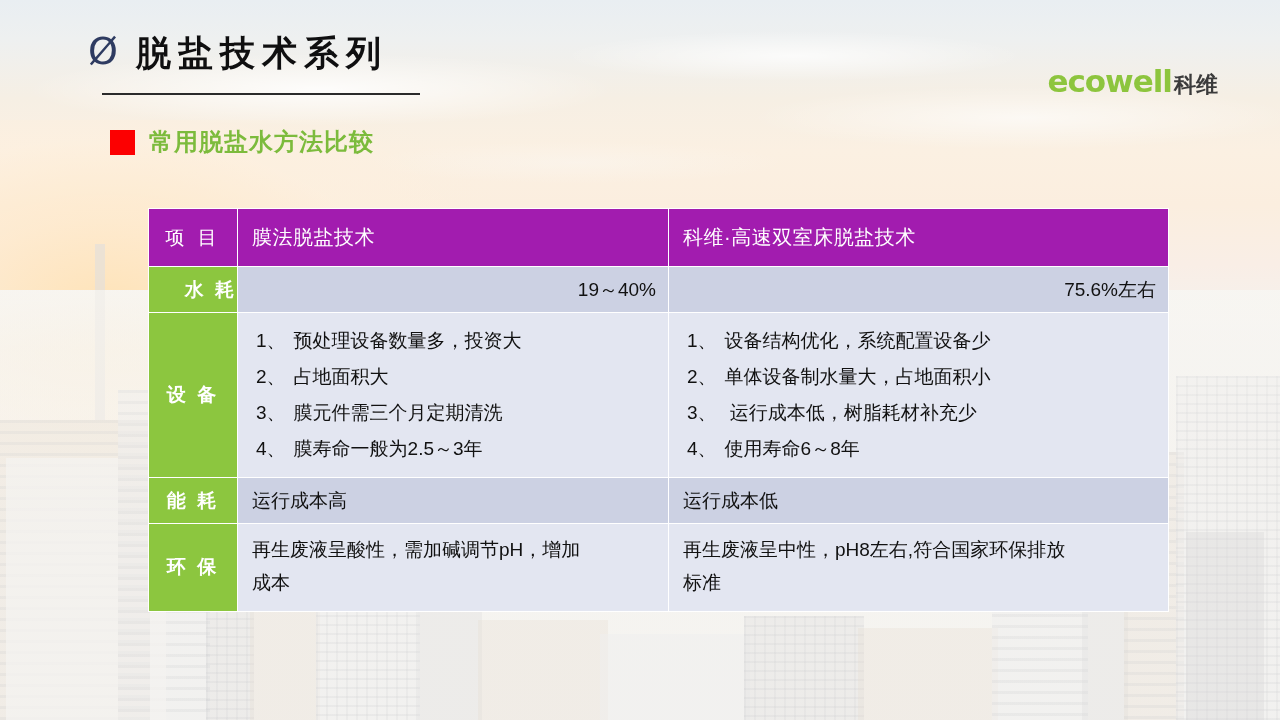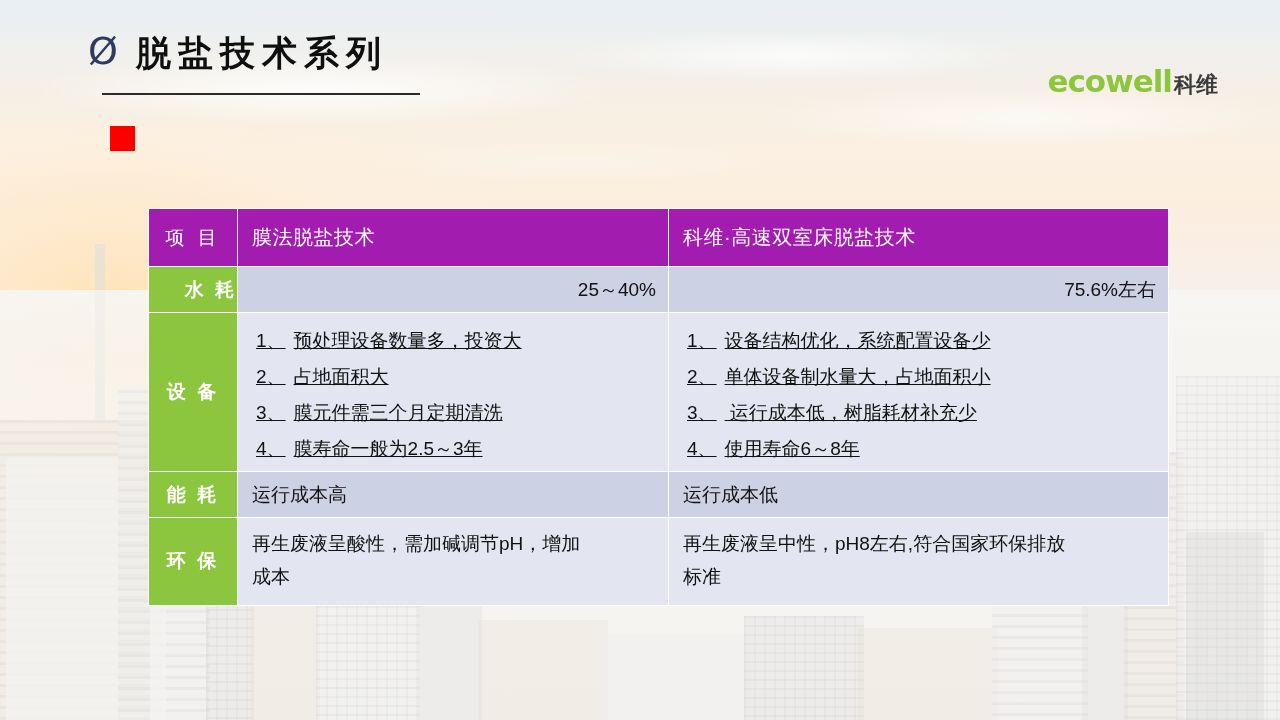--- a/index.html
+++ b/index.html
@@ -198,21 +198,21 @@
     color: #111;
     padding: 8px 12px 8px 14px;
     line-height: 1.55;
   }
   .band-a { background: #ccd1e3; }
   .band-b { background: #e3e6f1; }
 
   .r-water td { height: 46px; text-align: right; }
   .r-water .cell { padding-top: 0; padding-bottom: 0; }
 
-  .r-equip .cell { padding: 10px 10px 4px 18px; text-decoration: underline; }
+  .r-equip .cell { padding: 10px 10px 10px 18px; }
   .r-equip .cell ol { list-style: none; }
   .r-equip .cell li {
     font-size: 19px;
     line-height: 1.0;
     padding: 8px 0 9px 0;
     white-space: nowrap;
   }
   .r-equip .idx { margin-right: 8px; }
 
   .r-energy td { height: 46px; margin-left: 20px; }
@@ -277,39 +277,40 @@
   </div>
   <div class="title-rule"></div>
 
   <div class="logo">
     <span class="logo-en">ecowell</span>
     <span class="logo-cn">科维</span>
   </div>
 
   <div class="subtitle-row">
     <span class="subtitle-bullet"></span>
+    <span class="subtitle-text">常用脱盐水方法比较</span>
   </div>
 
   <div class="table-wrap">
     <table class="cmp">
       <colgroup>
           <col class="c1">
           <col class="c2">
           <col class="c3">
         </colgroup>
       <tbody>
         <tr>
           <td class="hdr label">项 目</td>
           <td class="hdr body">膜法脱盐技术</td>
           <td class="hdr body">科维·高速双室床脱盐技术</td>
         </tr>
 
         <tr class="r-water">
           <td class="rowlabel">水 耗</td>
-          <td class="cell band-a">25～40%</td>
+          <td class="cell band-a">19～40%</td>
           <td class="cell band-a">75.6%左右</td>
         </tr>
 
         <tr class="r-equip">
           <td class="rowlabel">设 备</td>
           <td class="cell band-b">
             <ol>
               <li><span class="idx">1、</span><span>预处理设备数量多，投资大</span></li>
               <li><span class="idx">2、</span><span>占地面积大</span></li>
               <li><span class="idx">3、</span><span>膜元件需三个月定期清洗</span></li>

